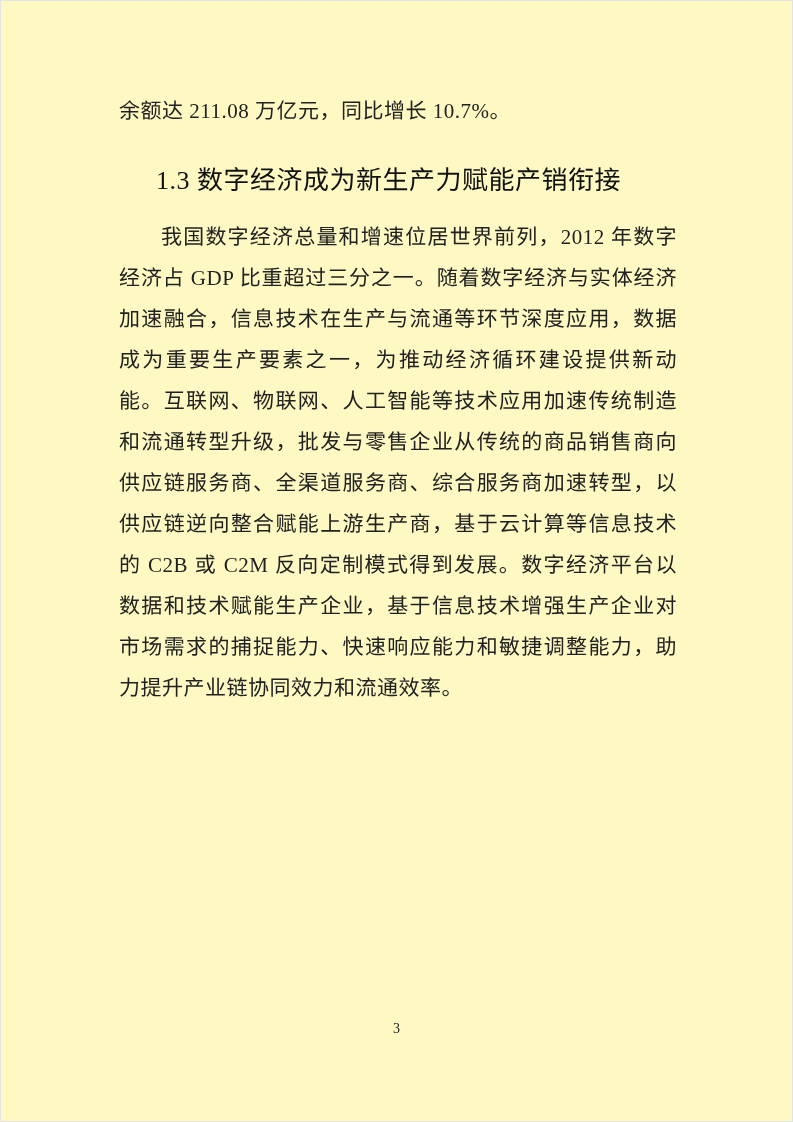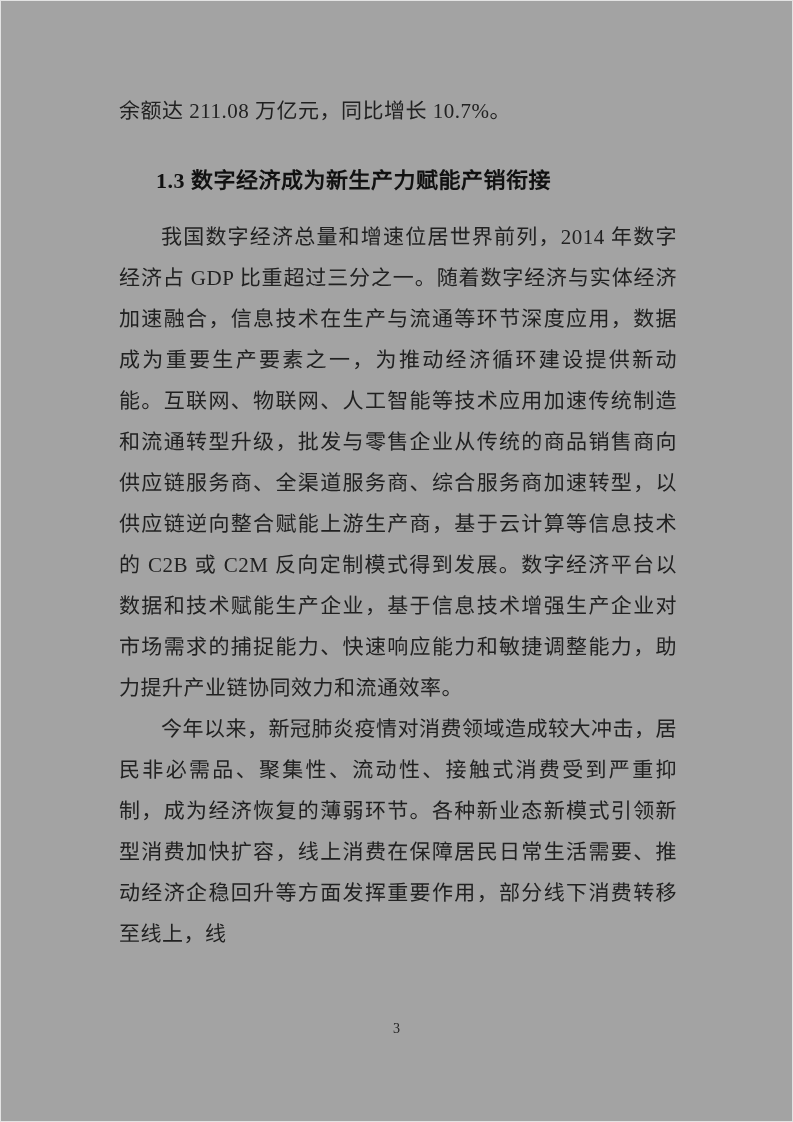--- a/index.html
+++ b/index.html
@@ -5,21 +5,21 @@
   html, body {
     margin: 0;
     padding: 0;
     background: #ffffff;
   }
   .page {
     position: relative;
     width: 793px;
     height: 1122px;
     box-sizing: border-box;
-    background: #a3a3a3;
+    background: #fef9c3;
     border: 1px solid #e3e3e3;
     overflow: hidden;
     font-family: "Liberation Serif", "DejaVu Serif", serif;
     color: #212121;
   }
   .content {
     position: absolute;
     top: 90px;
     left: 118px;
     width: 558px;
@@ -30,23 +30,23 @@
     line-height: 41px;
     text-align: justify;
     letter-spacing: 0.5px;
     color: #212121;
   }
   .content p.indent {
     text-indent: 2em;
   }
   .content h2 {
     margin: 28px 0 16px 0;
-    font-size: 22px;
+    font-size: 26px;
     line-height: 41px;
-    font-weight: bold;
+    font-weight: normal;
     color: #111111;
     text-indent: 37px;
     letter-spacing: 0.5px;
     font-family: "Liberation Serif", "DejaVu Serif", serif;
   }
   .page-footer {
     position: absolute;
     top: 1018px;
     left: 0;
     width: 100%;
@@ -57,17 +57,16 @@
     font-family: "Liberation Serif", "DejaVu Serif", serif;
   }
 </style>
 </head>
 <body>
 
 <div class="page">
   <div class="content">
     <p>余额达 211.08 万亿元，同比增长 10.7%。</p>
     <h2>1.3 数字经济成为新生产力赋能产销衔接</h2>
-    <p class="indent">我国数字经济总量和增速位居世界前列，2014 年数字经济占 GDP 比重超过三分之一。随着数字经济与实体经济加速融合，信息技术在生产与流通等环节深度应用，数据成为重要生产要素之一，为推动经济循环建设提供新动能。互联网、物联网、人工智能等技术应用加速传统制造和流通转型升级，批发与零售企业从传统的商品销售商向供应链服务商、全渠道服务商、综合服务商加速转型，以供应链逆向整合赋能上游生产商，基于云计算等信息技术的 C2B 或 C2M 反向定制模式得到发展。数字经济平台以数据和技术赋能生产企业，基于信息技术增强生产企业对市场需求的捕捉能力、快速响应能力和敏捷调整能力，助力提升产业链协同效力和流通效率。</p>
-    <p class="indent">今年以来，新冠肺炎疫情对消费领域造成较大冲击，居民非必需品、聚集性、流动性、接触式消费受到严重抑制，成为经济恢复的薄弱环节。各种新业态新模式引领新型消费加快扩容，线上消费在保障居民日常生活需要、推动经济企稳回升等方面发挥重要作用，部分线下消费转移至线上，线</p>
+    <p class="indent">我国数字经济总量和增速位居世界前列，2012 年数字经济占 GDP 比重超过三分之一。随着数字经济与实体经济加速融合，信息技术在生产与流通等环节深度应用，数据成为重要生产要素之一，为推动经济循环建设提供新动能。互联网、物联网、人工智能等技术应用加速传统制造和流通转型升级，批发与零售企业从传统的商品销售商向供应链服务商、全渠道服务商、综合服务商加速转型，以供应链逆向整合赋能上游生产商，基于云计算等信息技术的 C2B 或 C2M 反向定制模式得到发展。数字经济平台以数据和技术赋能生产企业，基于信息技术增强生产企业对市场需求的捕捉能力、快速响应能力和敏捷调整能力，助力提升产业链协同效力和流通效率。</p>
   </div>
   <div class="page-footer">3</div>
 </div>
 
 </body></html>

